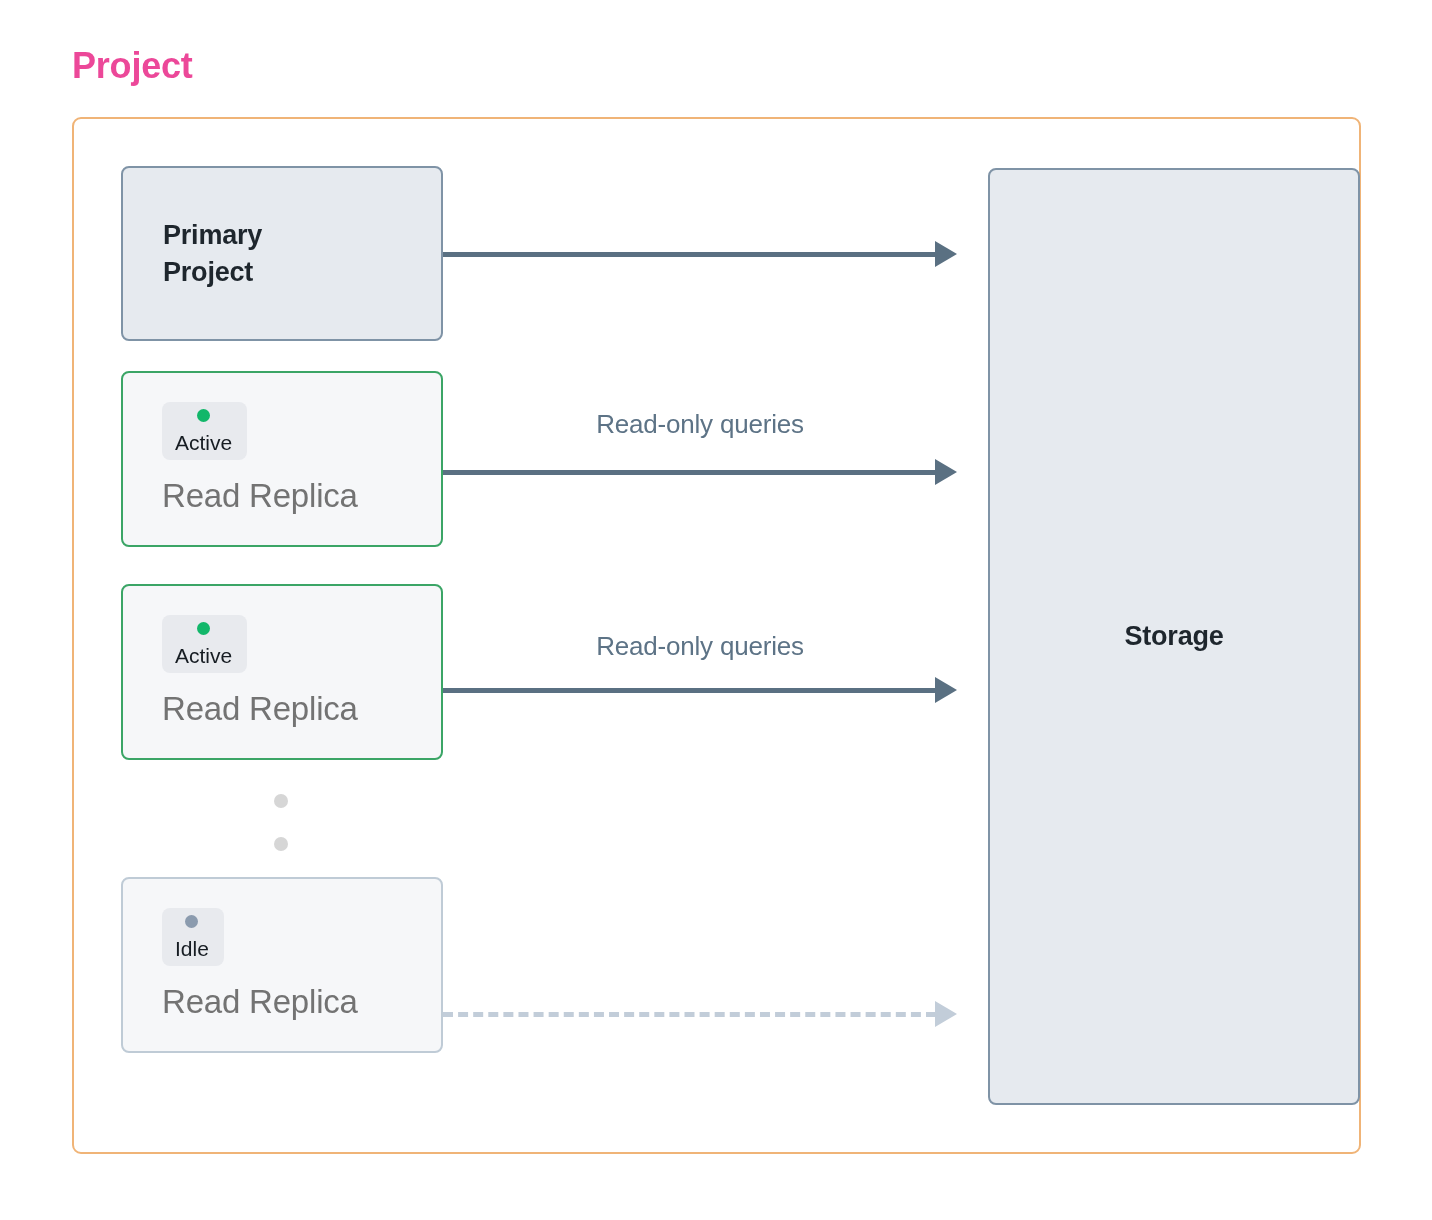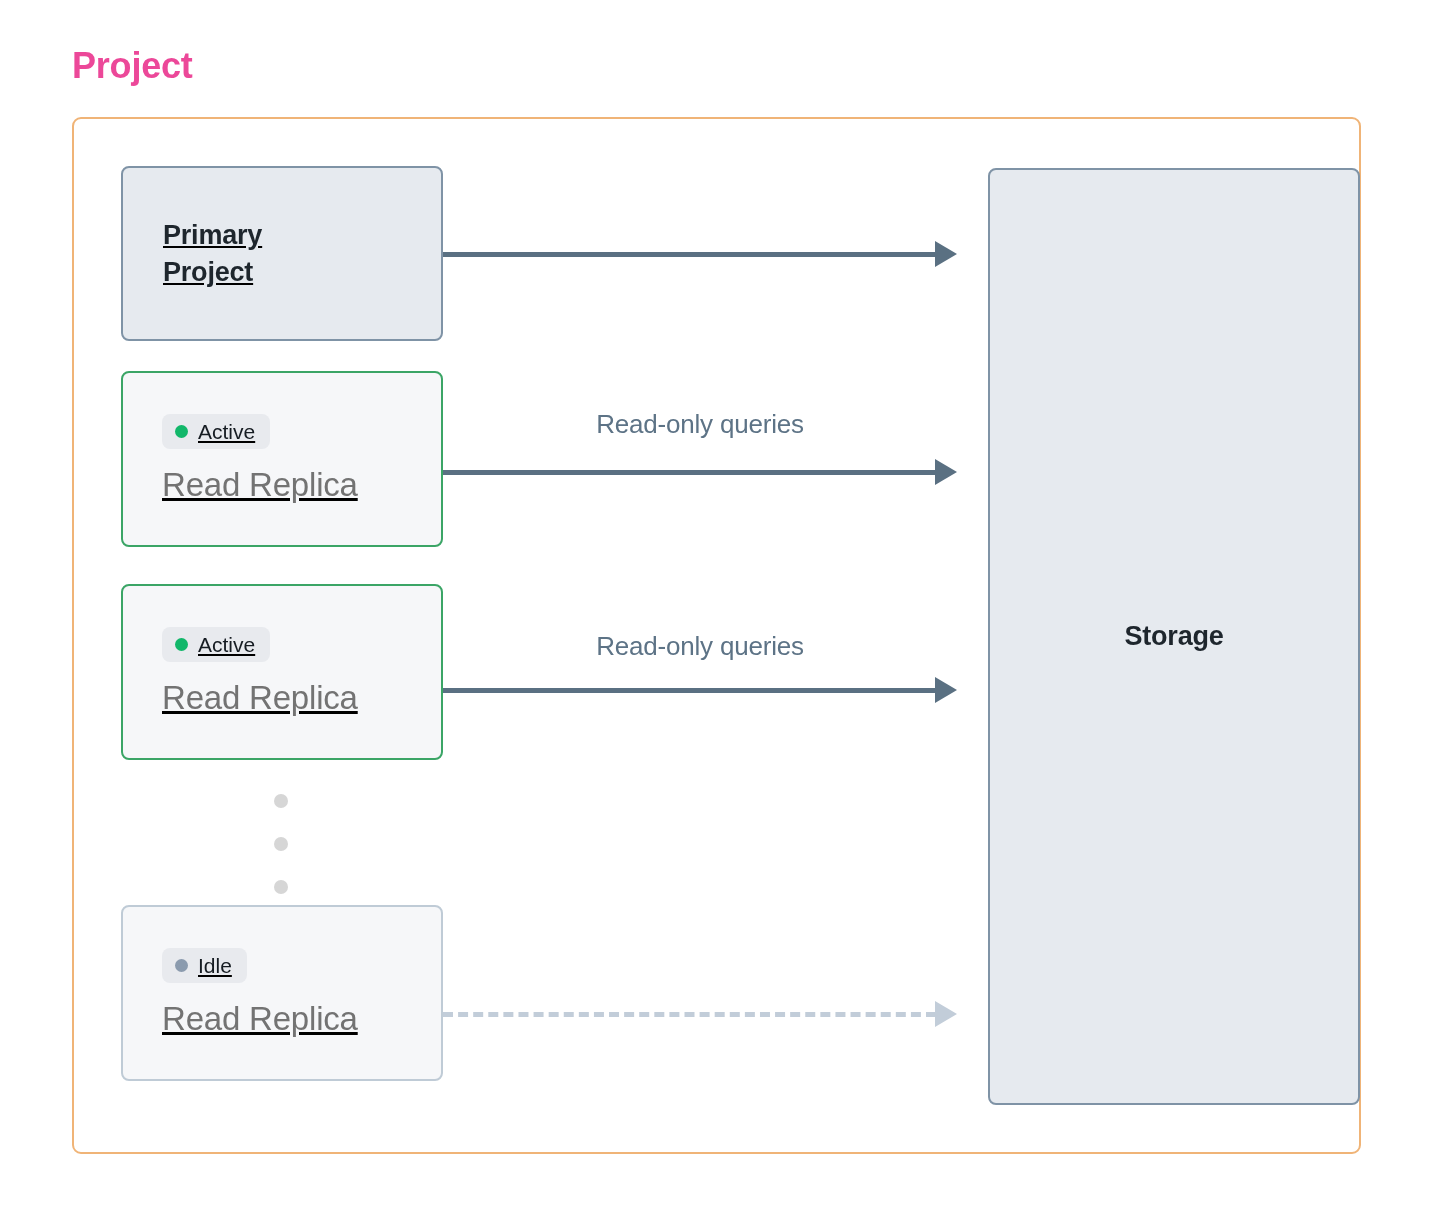--- a/index.html
+++ b/index.html
@@ -39,21 +39,20 @@
     border: 2px solid #f0b477;
     border-radius: 9px;
     background: transparent;
   }
 
   
   .node {
     position: absolute;
     width: 322px;
     border-radius: 8px;
-    text-decoration: underline;
   }
   .node-primary {
     left: 121px;
     top: 166px;
     height: 175px;
     background: #e6eaef;
     border: 2px solid #7f93a6;
     display: flex;
     align-items: center;
   }
@@ -75,31 +74,32 @@
     padding-left: 39px;
   }
   .node-replica.state-active {
     border: 2px solid #3ba566;
   }
   .node-replica.state-idle {
     border: 2px solid #bfcbd6;
   }
   .replica-1 { left: 121px; top: 371px; }
   .replica-2 { left: 121px; top: 584px; }
-  .replica-3 { left: 121px; top: 905px; }
+  .replica-3 { left: 121px; top: 877px; }
 
   .badge {
     display: inline-flex;
     align-items: center;
     gap: 10px;
     background: #e8eaee;
     border-radius: 8px;
     padding: 7px 15px 7px 13px;
     align-self: flex-start;
     margin-bottom: 16px;
+    flex-direction: column;
   }
   .badge-dot {
     width: 13px;
     height: 13px;
     border-radius: 50%;
     display: block;
     flex: none;
   }
   .badge-dot.dot-active { background: #12b76a; }
   .badge-dot.dot-idle   { background: #8b9bae; }

